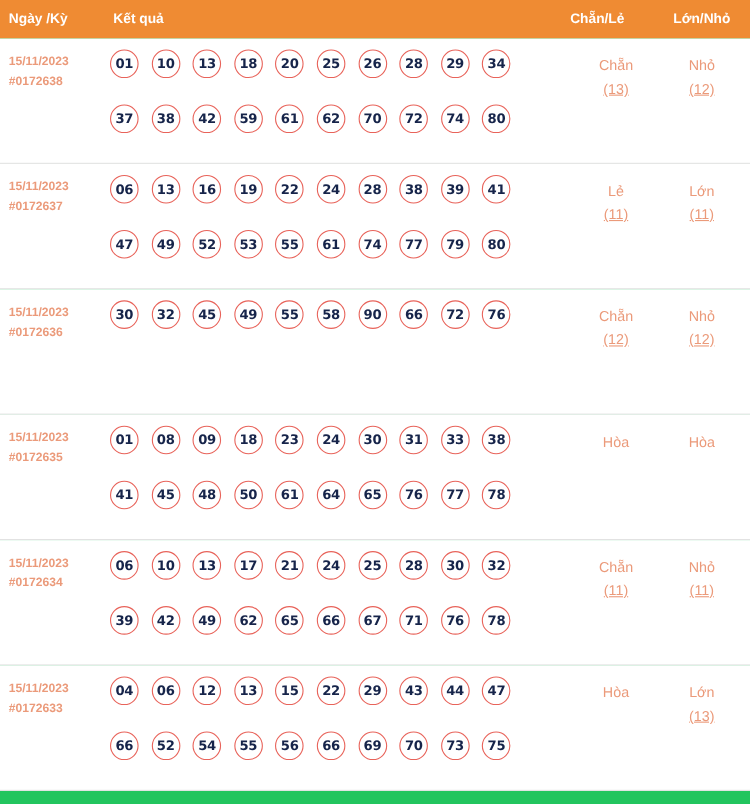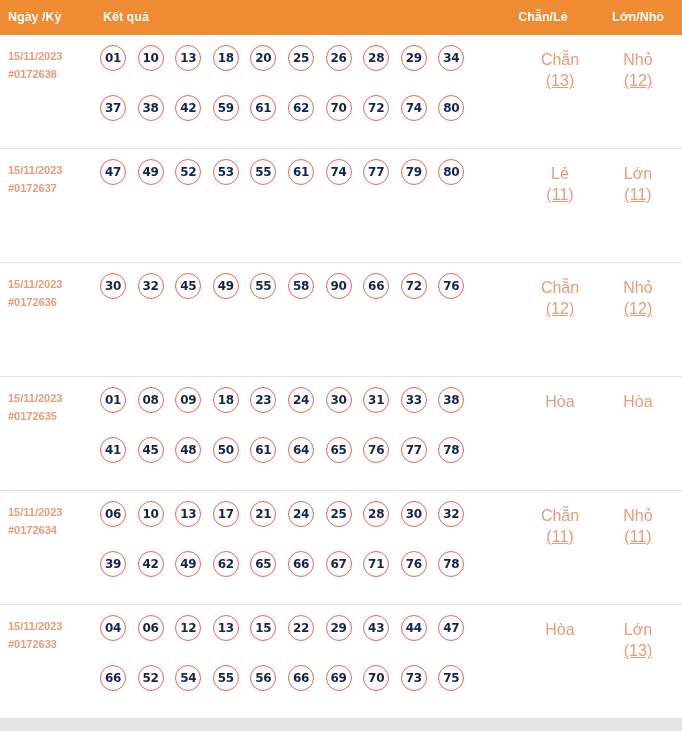--- a/index.html
+++ b/index.html
@@ -12,21 +12,21 @@
     background: #ffffff;
     font-family: "Liberation Sans", "DejaVu Sans", sans-serif;
     overflow: hidden;
   }
 
   .results-table {
     width: 682px;
     height: 731px;
     position: relative;
     box-sizing: border-box;
-    background: #e5e5e5;
+    background: #22c55e;
   }
 
   
   .table-header {
     height: 35px;
     background: #ef8b33;
     position: relative;
   }
   .th {
     position: absolute;
@@ -103,21 +103,21 @@
   }
   .ball:last-child { margin-right: 0; }
 
   
   .cell-stat {
     position: absolute;
     top: 14px;
     width: 90px;
     text-align: center;
     color: #eb9a7a;
-    font-size: 16px;
+    font-size: 13px;
     line-height: 21px;
   }
   .cell-parity { left: 515px; }
   .cell-size   { left: 593px; }
   .cell-stat .stat-label { display: block; }
   .cell-stat .stat-count { display: block; text-decoration: underline; }
   .cell-stat .stat-count:empty { display: none; }
 </style>
 </head>
 <body>
@@ -149,20 +149,21 @@
           <span class="stat-label">Nhỏ</span>
           <span class="stat-count">(12)</span>
         </div>
       </div>
       <div class="result-row">
         <div class="cell-date">
           <span class="date-line">15/11/2023</span>
           <span class="period-line">#0172637</span>
         </div>
         <div class="cell-numbers">
+          <div class="ball-row"><span class="ball">06</span><span class="ball">13</span><span class="ball">16</span><span class="ball">19</span><span class="ball">22</span><span class="ball">24</span><span class="ball">28</span><span class="ball">38</span><span class="ball">39</span><span class="ball">41</span></div>
           <div class="ball-row"><span class="ball">47</span><span class="ball">49</span><span class="ball">52</span><span class="ball">53</span><span class="ball">55</span><span class="ball">61</span><span class="ball">74</span><span class="ball">77</span><span class="ball">79</span><span class="ball">80</span></div>
         </div>
         <div class="cell-stat cell-parity">
           <span class="stat-label">Lẻ</span>
           <span class="stat-count">(11)</span>
         </div>
         <div class="cell-stat cell-size">
           <span class="stat-label">Lớn</span>
           <span class="stat-count">(11)</span>
         </div>

